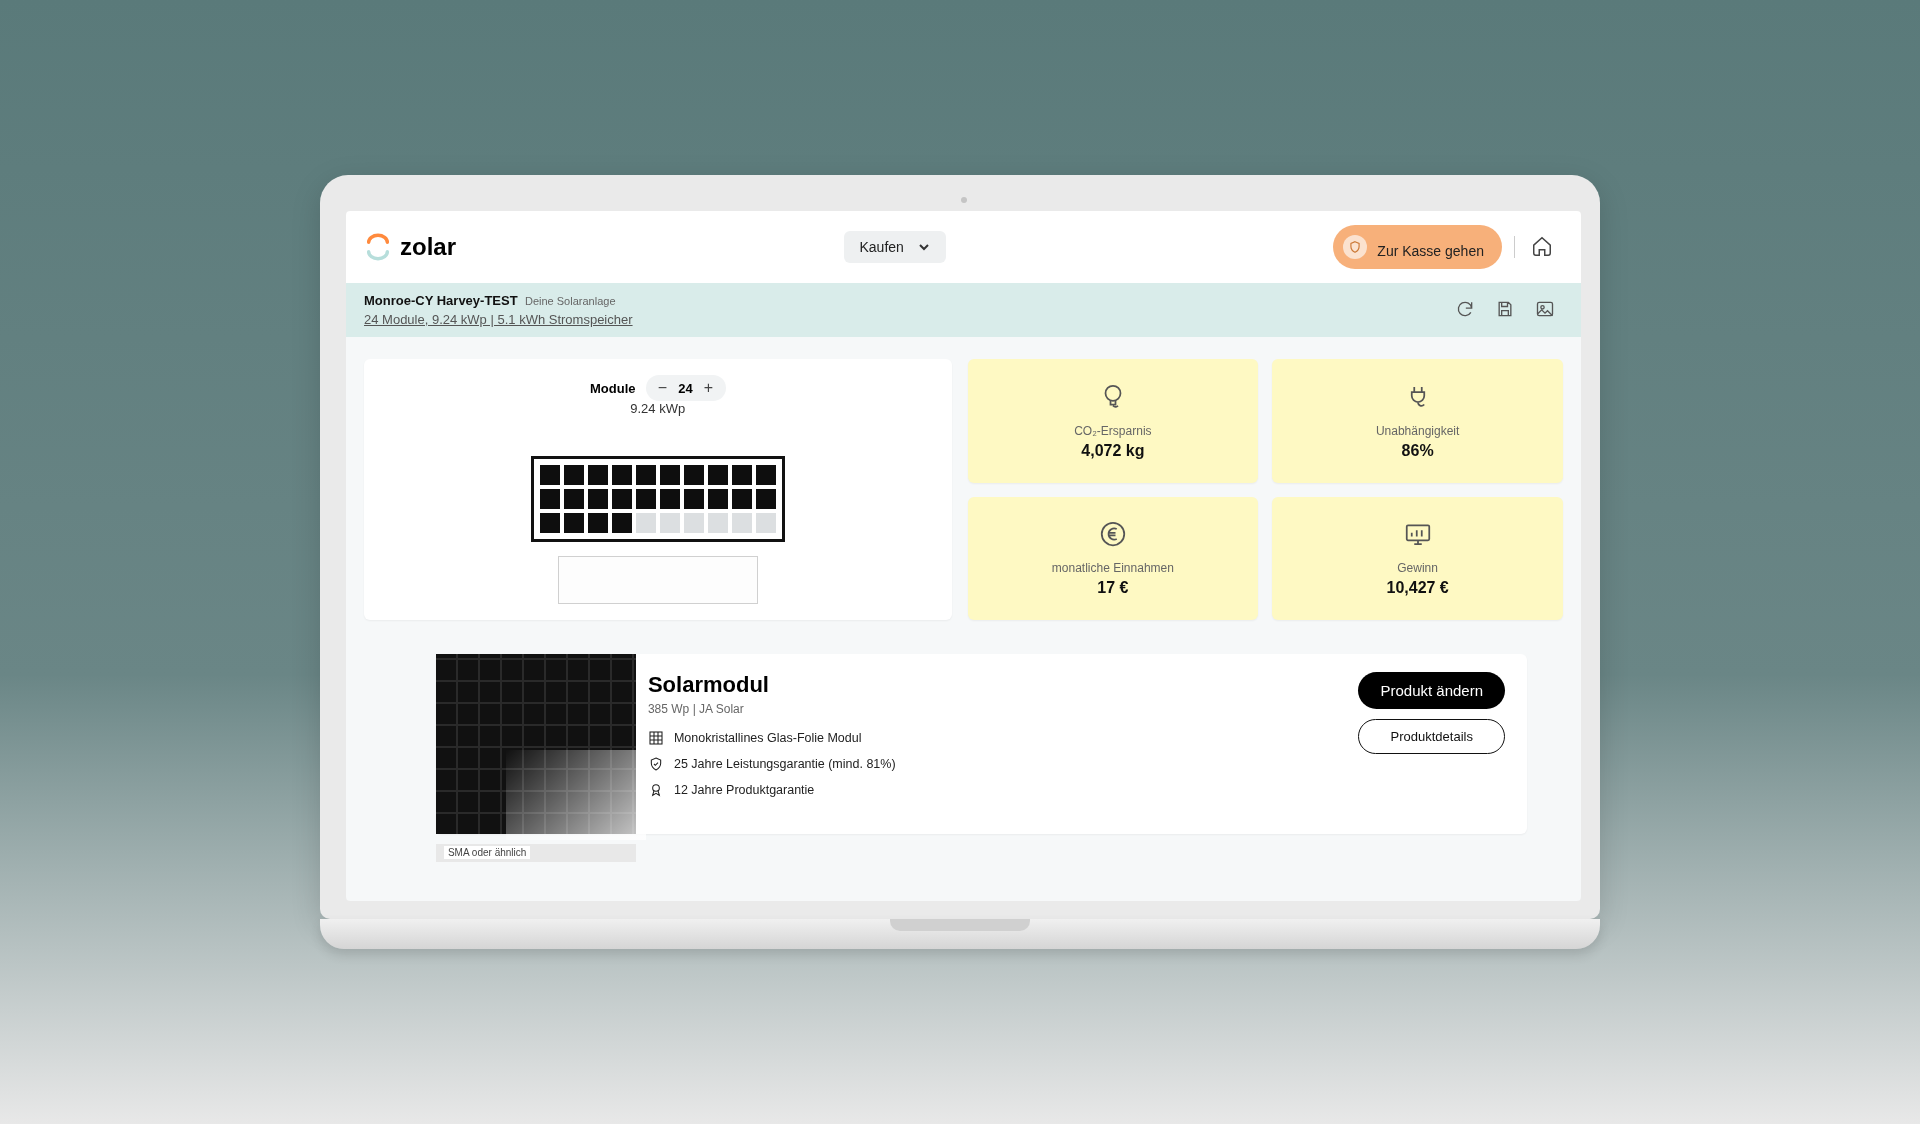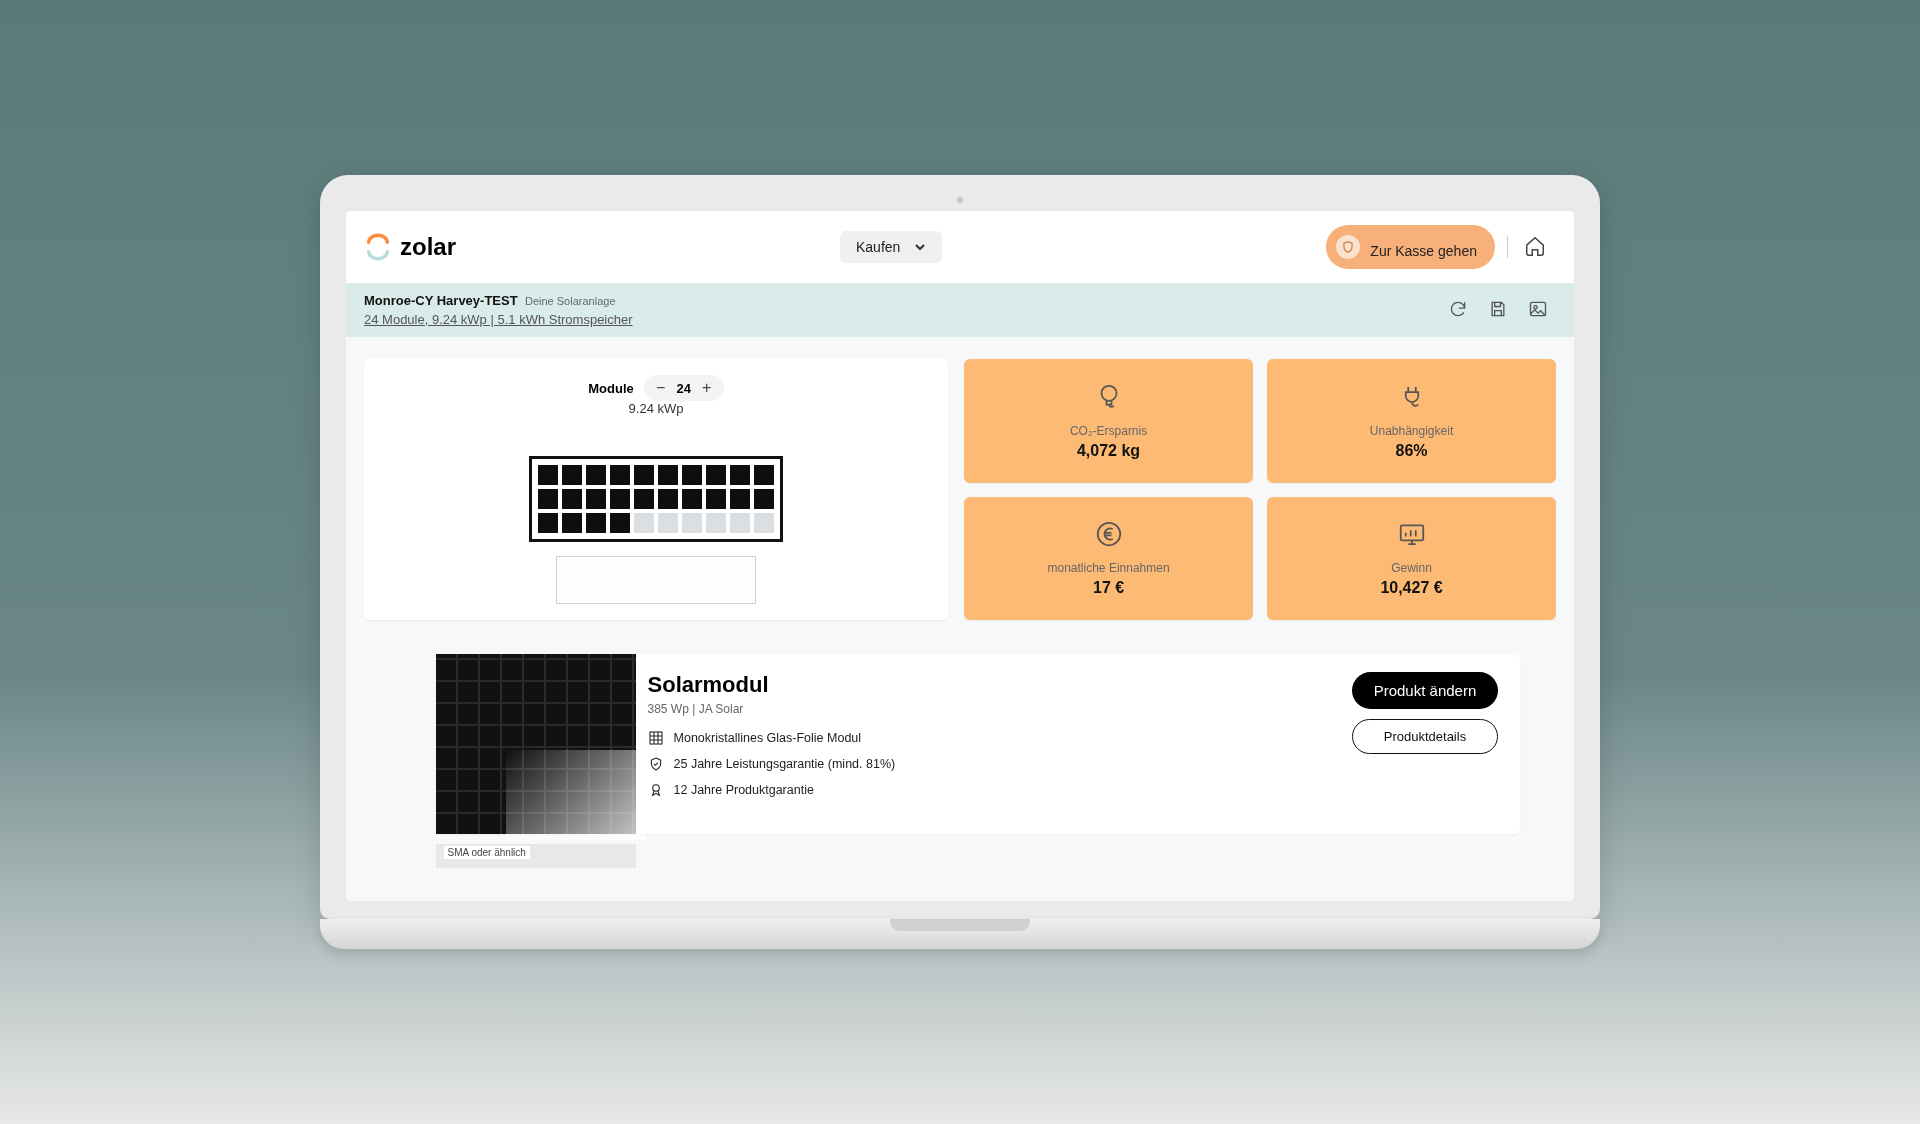--- a/index.html
+++ b/index.html
@@ -15,21 +15,21 @@
   }
 
   
   .laptop {
     width: 1280px;
     max-width: 100%;
   }
   .laptop-screen {
     background: #eaeaea;
     border-radius: 28px 28px 10px 10px;
-    padding: 22px 26px 18px 26px;
+    padding: 22px 19px 18px 26px;
     box-shadow: 0 8px 30px rgba(0,0,0,.15);
   }
   .laptop-camera {
     display: flex;
     justify-content: center;
     margin-bottom: 8px;
   }
   .laptop-camera span {
     width: 6px; height: 6px; background: #c5c5c5; border-radius: 50%;
   }
@@ -154,21 +154,21 @@
   }
 
   .stats-grid {
     flex:1;
     display:grid;
     grid-template-columns:1fr 1fr;
     grid-template-rows:1fr 1fr;
     gap:14px;
   }
   .stat-card {
-    background:#fdba74;
+    background:#fef9c3;
     border-radius:6px;
     box-shadow:0 1px 2px rgba(0,0,0,.05);
     display:flex; flex-direction:column; align-items:center; justify-content:center;
     padding:14px;
     text-align:center;
   }
   .stat-card svg { width:30px; height:30px; stroke:#555; fill:none; stroke-width:1.4; margin-bottom:12px;}
   .stat-label { font-size:12px; color:#666; }
   .stat-value { font-size:16px; font-weight:700; color:#111; margin-top:4px; }
 
@@ -209,21 +209,21 @@
     padding:10px 22px; font-size:15px; cursor:pointer;
   }
   .btn-secondary {
     background:#fff; color:#111; border:1.5px solid #111; border-radius:999px;
     padding:9px 22px; font-size:13px; cursor:pointer;
   }
 
   .cutoff {
     margin-top:10px;
     margin-left:6%;
-    width:200px; height:24px;
+    width:200px; height:18px;
     background:#e8e8e8;
     position:relative;
     overflow:hidden;
   }
   .cutoff span {
     position:absolute; left:8px; top:2px;
     font-size:10px; color:#444; background:#fff; padding:1px 4px;
   }
 </style>
 </head>

